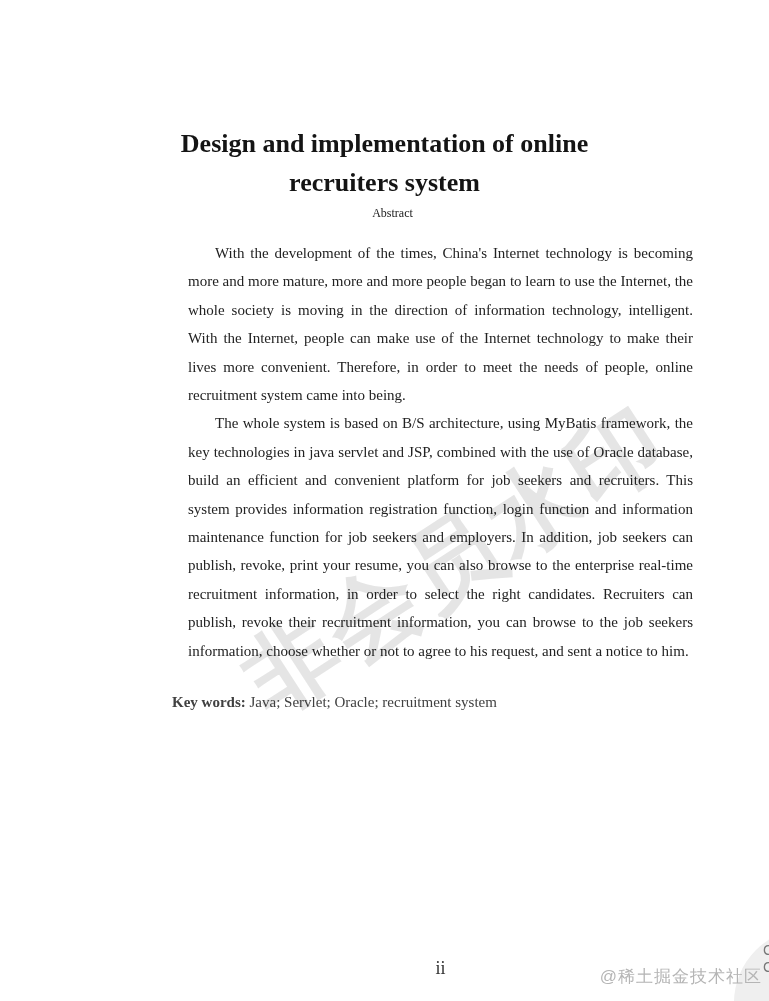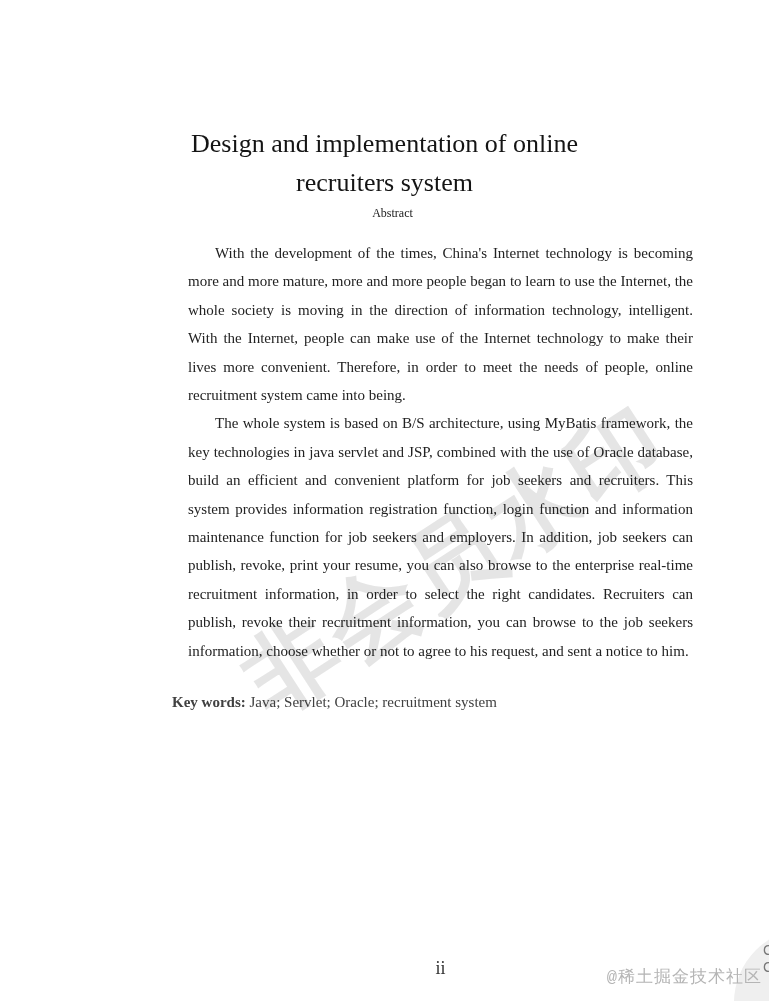--- a/index.html
+++ b/index.html
@@ -38,20 +38,21 @@
 
   .title-block {
     position: absolute;
     top: 124px;
     left: 0;
     width: 100%;
     text-align: center;
     font-size: 26px;
     line-height: 39px;
     color: #141414;
+    font-weight: bold;
   }
 
   .abstract-heading {
     position: absolute;
     top: 206px;
     left: 8px;
     width: 100%;
     text-align: center;
     font-size: 12px;
     color: #1a1a1a;
@@ -115,21 +116,21 @@
     line-height: 17px;
     color: #777777;
     text-align: left;
   }
   .edge-glyphs span { display: block; }
 
   .credit {
     position: absolute;
     right: 7px;
     top: 965px;
-    font-family: Liberation Mono, monospace;
+    font-family: Liberation Sans, sans-serif;
     font-size: 17px;
     color: #b5b5b5;
     letter-spacing: 1px;
   }
 </style>
 </head>
 <body>
 
 <div class="page">
 

